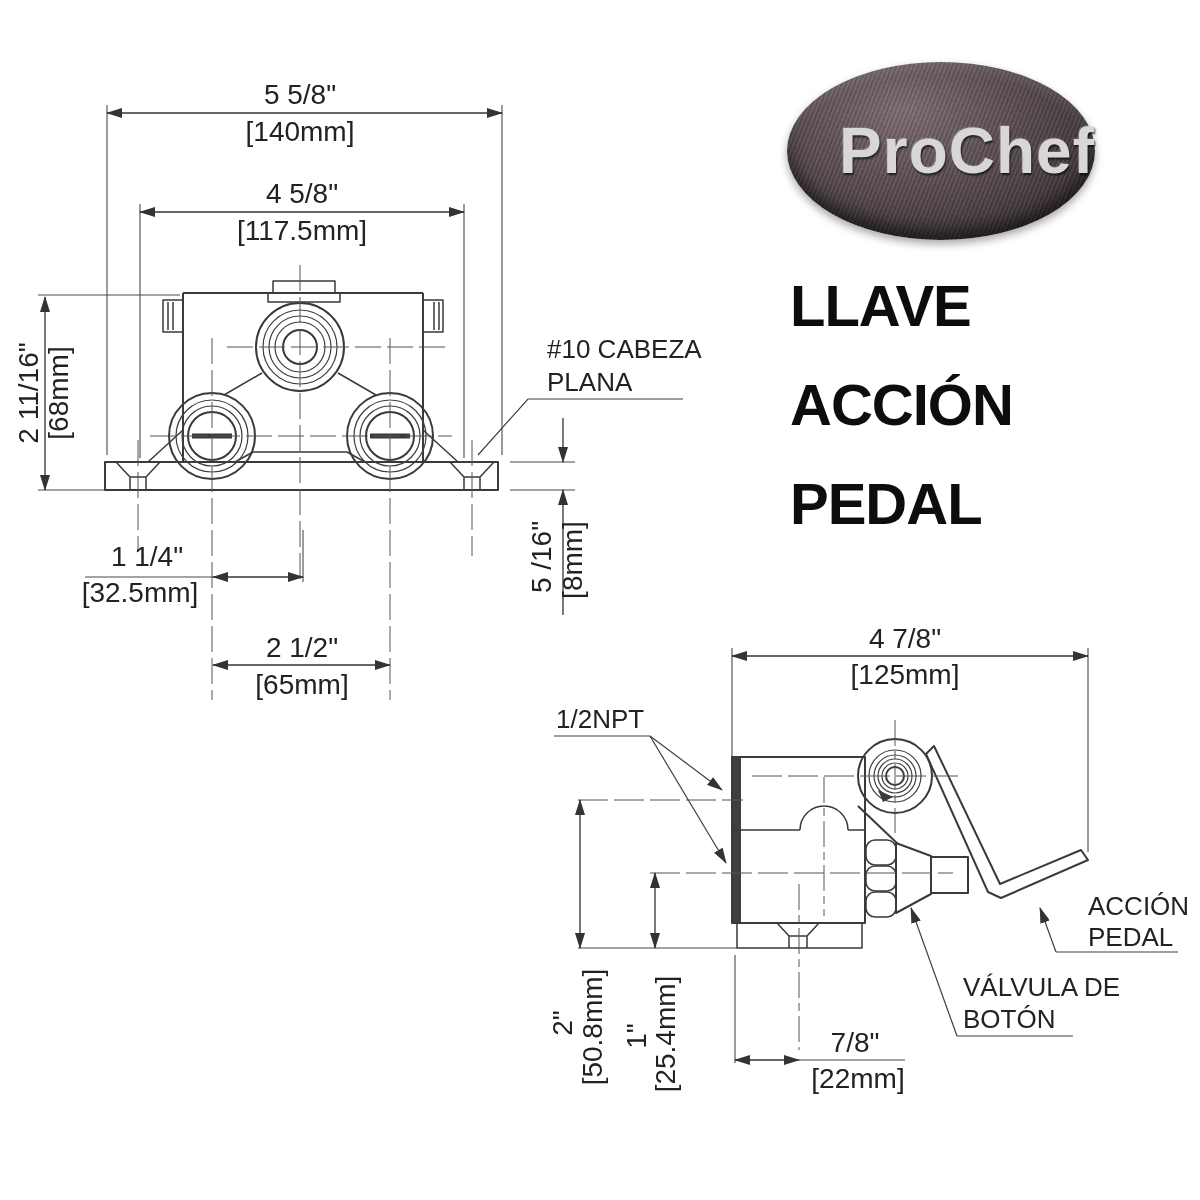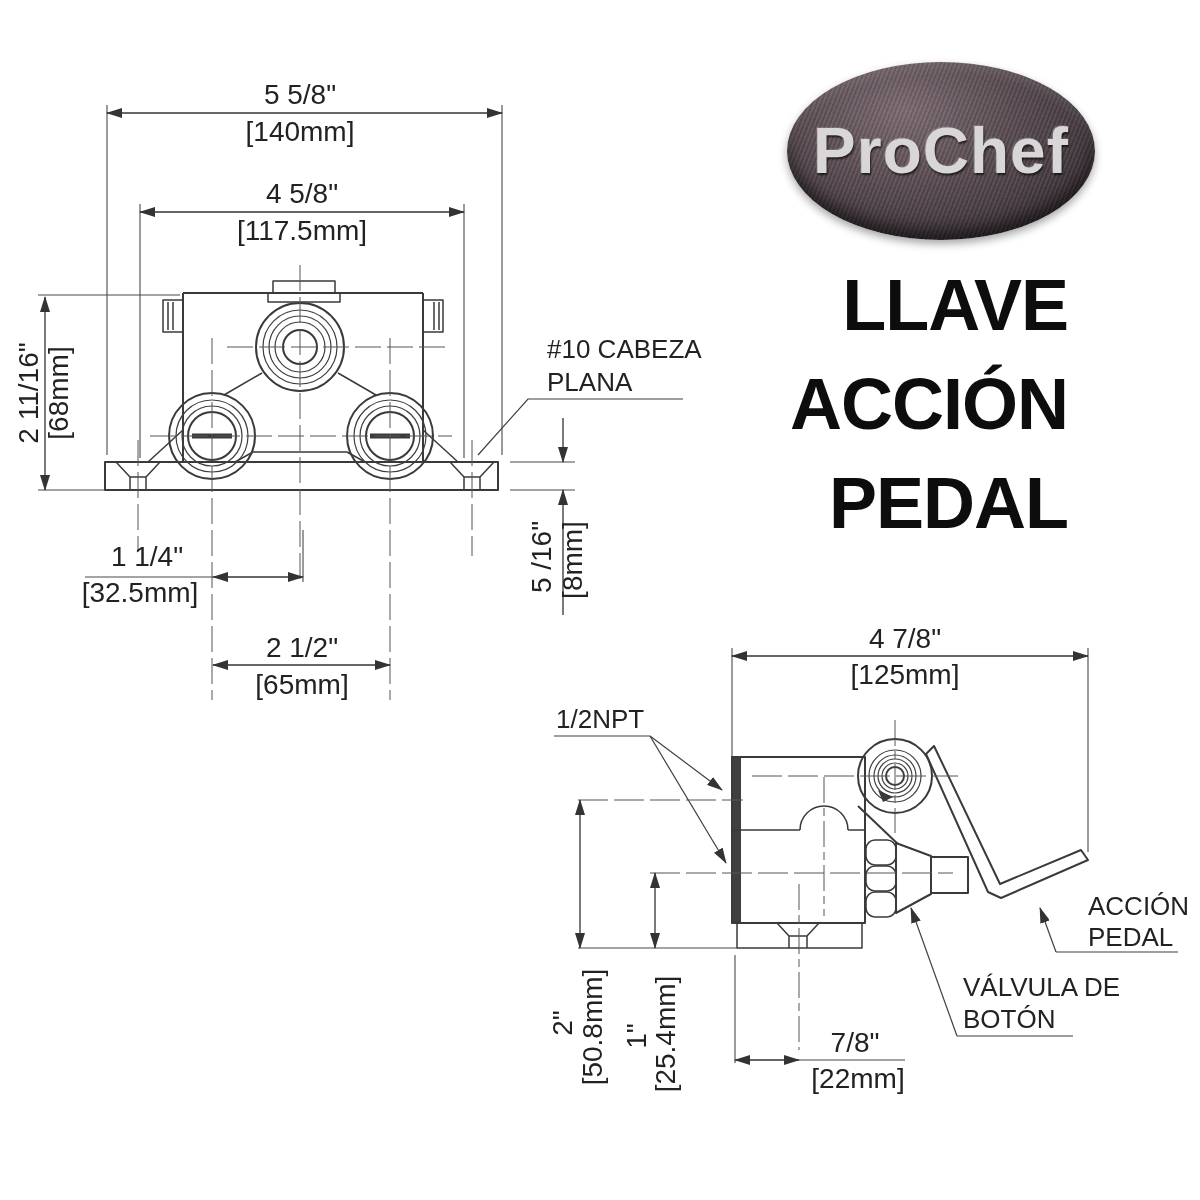--- a/index.html
+++ b/index.html
@@ -14,25 +14,25 @@
   .s1{stroke:#3f3f3f;stroke-width:1.2;fill:none;}
   .cl{stroke:#555;stroke-width:1;fill:none;}
   .ext{stroke:#4a4a4a;stroke-width:1.1;fill:none;}
   .dl{stroke:#333;stroke-width:1.3;fill:none;}
   .wfill{fill:#fff;}
   #logo{position:absolute;left:787px;top:62px;width:308px;height:178px;border-radius:50%;
     background:
       repeating-linear-gradient(112deg, rgba(255,255,255,0.05) 0 2px, rgba(0,0,0,0.10) 2px 4px),
       radial-gradient(ellipse at 38% 28%, #7d6d73 0%, #5d4f55 38%, #453b41 68%, #2e272b 100%);
     box-shadow: 0 4px 8px rgba(0,0,0,0.35), inset 0 -10px 16px rgba(0,0,0,0.55), inset 0 6px 10px rgba(255,255,255,0.12);
-    display:flex;align-items:center;justify-content:center;}
+    display:flex;align-items:center;justify-content:flex-end;}
   #logo .logo-text{font-size:64px;font-weight:bold;color:#d9d6d7;letter-spacing:1px;
     text-shadow:1px 2px 2px rgba(0,0,0,0.65), -1px -1px 1px rgba(255,255,255,0.18);}
-  #title{position:absolute;left:790px;top:256px;font-size:72px;font-weight:bold;
-    line-height:99px;color:#0d0d0d;letter-spacing:-1px;text-align:right;}
+  #title{position:absolute;left:790px;top:256px;font-size:58px;font-weight:bold;
+    line-height:99px;color:#0d0d0d;letter-spacing:-1px;}
 </style>
 </head>
 <body>
 
 <div id="page">
 
 <svg width="1200" height="1200" viewBox="0 0 1200 1200">
   <defs>
     <marker id="arr" markerWidth="16" markerHeight="10" refX="15" refY="5" orient="auto-start-reverse" markerUnits="userSpaceOnUse">
       <path d="M0,0 L16,5 L0,10 Z" fill="#333"></path>

